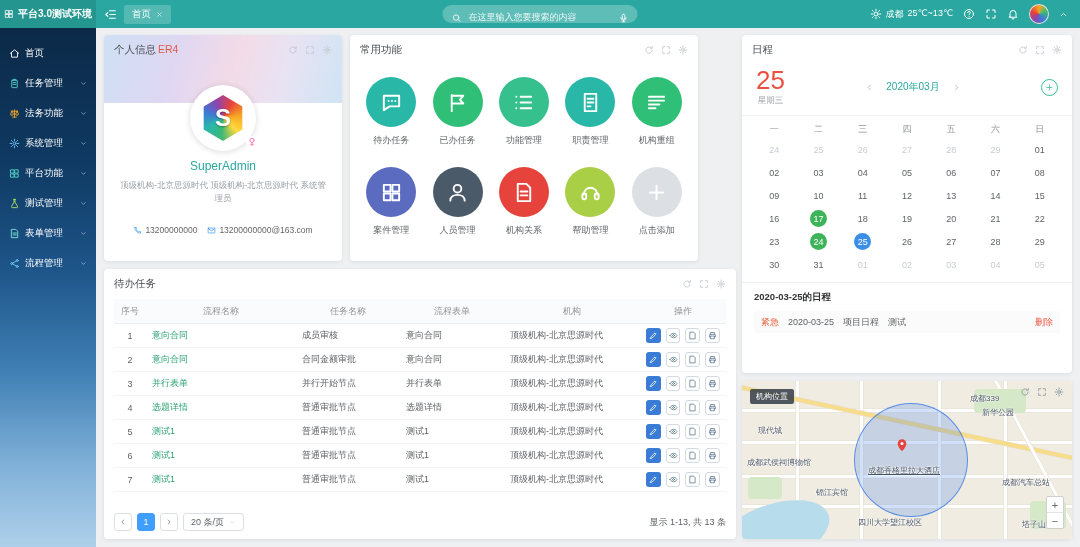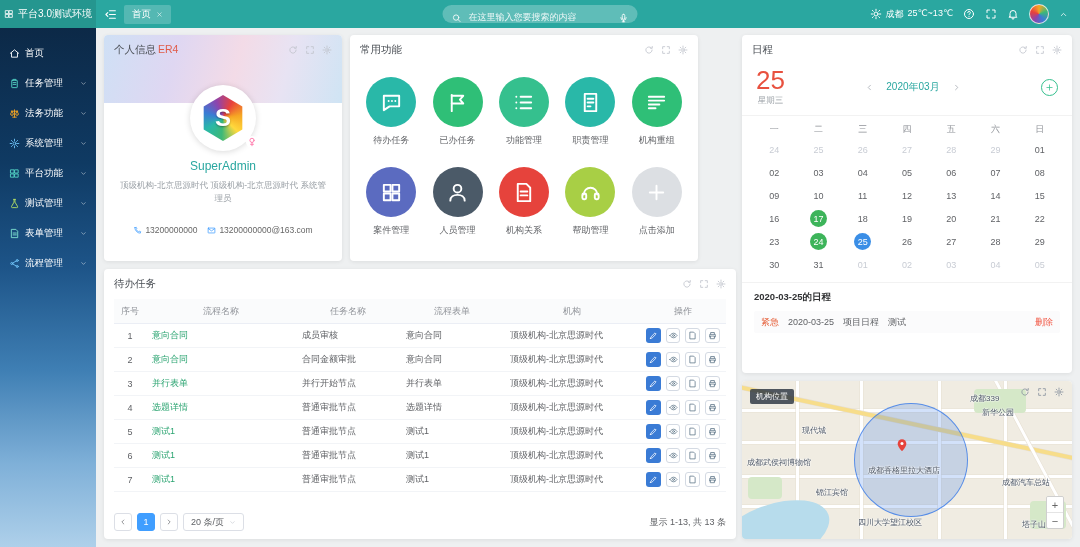--- a/index.html
+++ b/index.html
@@ -5,21 +5,21 @@
   html,body{margin:0;padding:0}
   body{position:relative;width:1080px;height:547px;overflow:hidden;background:#eef0f1;
        font-family:"Liberation Sans","DejaVu Sans",sans-serif;font-size:10px;color:#333}
   .ico{display:inline-block;width:12px;height:12px;flex:none}
   .ico svg{width:100%;height:100%;display:block}
 
   
   .topbar{position:absolute;top:0;left:0;right:0;height:28px;background:var(--accent,#2aa7a0);
           display:flex;align-items:center;color:#fff;z-index:20}
   .brand{width:96px;height:28px;background:rgba(0,0,0,.10);display:flex;align-items:center;
-         justify-content:center;gap:4px;font-weight:normal;font-size:10px;white-space:nowrap}
+         justify-content:center;gap:4px;font-weight:bold;font-size:10px;white-space:nowrap}
   .brand .ico{width:10px;height:10px}
   .collapse-btn{width:28px;display:flex;justify-content:center;cursor:pointer}
   .collapse-btn .ico{width:13px;height:13px}
   .tab{display:flex;align-items:center;gap:5px;background:rgba(255,255,255,.20);height:19px;
        padding:0 8px;border-radius:2px;font-size:9.5px;cursor:pointer}
   .tab .tab-close{width:7px;height:7px;opacity:.9}
   .search-wrap{position:absolute;left:50%;transform:translateX(-50%);width:195px;height:18px;
                border-radius:9px;background:rgba(255,255,255,.25);display:flex;align-items:flex-end;
                padding:0 9px;gap:5px;box-sizing:border-box}
   .search-wrap .ico{width:10px;height:10px;color:#fff}
@@ -1063,23 +1063,23 @@
       <div class="map-circle"></div>
       <span class="ico map-pin">
           <svg viewBox="0 0 24 24" fill="none" stroke="currentColor" stroke-width="2" stroke-linecap="round" stroke-linejoin="round">
             <path d="M12 21s-6.5-6-6.5-11a6.5 6.5 0 0 1 13 0C18.5 15 12 21 12 21z" fill="currentColor" stroke="none"></path>
             <circle cx="12" cy="9.8" r="2.3" fill="#fff" stroke="none"></circle>
           </svg>
         </span>
       <div>
           <span class="map-label" style="left: 196px; top: 12px; margin-left: 32px;">成都339</span>
           <span class="map-label" style="left: 240px; top: 26px;">新华公园</span>
-          <span class="map-label" style="left: 16px; top: 44px; margin-left: 44px;">现代城</span>
+          <span class="map-label" style="left: 16px; top: 44px;">现代城</span>
           <span class="map-label" style="left: 5px; top: 76px;">成都武侯祠博物馆</span>
-          <span class="map-label" style="left: 126px; top: 84px;">成都香格里拉大酒店</span>
+          <span class="map-label" style="left: 126px; top: 84px; text-decoration: underline;">成都香格里拉大酒店</span>
           <span class="map-label" style="left: 74px; top: 106px;">锦江宾馆</span>
           <span class="map-label" style="left: 116px; top: 136px;">四川大学望江校区</span>
           <span class="map-label" style="left: 260px; top: 96px;">成都汽车总站</span>
           <span class="map-label" style="left: 280px; top: 138px;">塔子山公园</span>
         </div>
       <div class="org-badge"><span>机构位置</span></div>
       <div class="map-zoom">
         <span class="zoom-btn">+</span>
         <span class="zoom-btn">−</span>
       </div>

